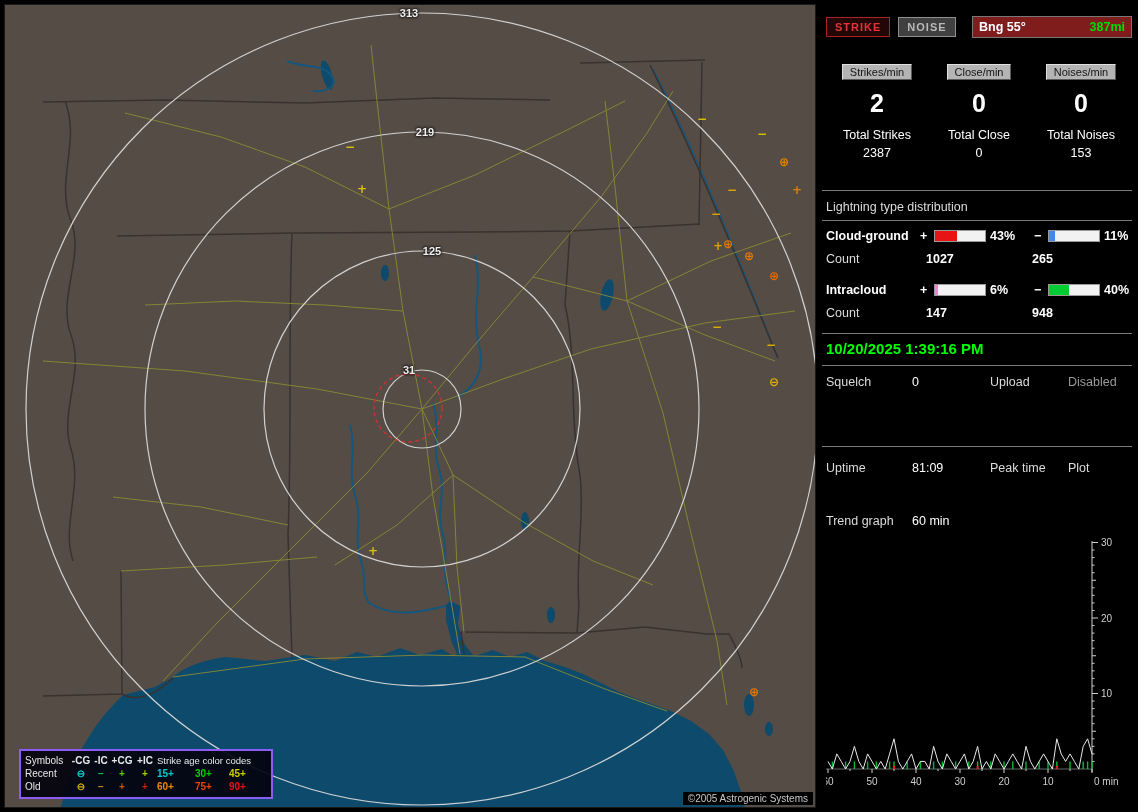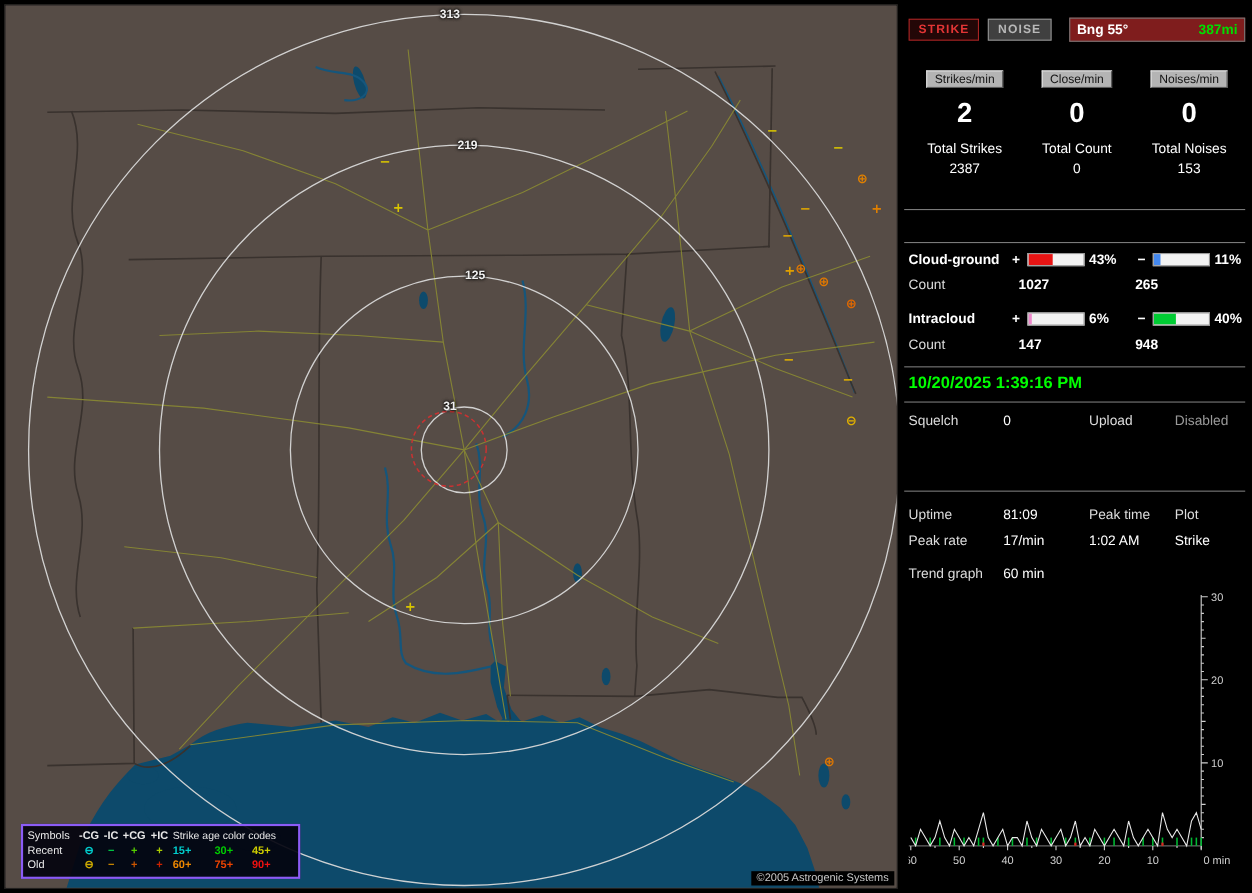--- a/index.html
+++ b/index.html
@@ -243,33 +243,34 @@
     <div class="s-sec stat-row" style="top:58px">
       <div class="stat-col">
         <span class="chip">Strikes/min</span>
         <div class="big">2</div>
         <div class="tlabel">Total Strikes</div>
         <div class="tvalue">2387</div>
       </div>
       <div class="stat-col">
         <span class="chip">Close/min</span>
         <div class="big">0</div>
-        <div class="tlabel">Total Count</div>
+        <div class="tlabel">Total Close</div>
         <div class="tvalue">0</div>
       </div>
       <div class="stat-col">
         <span class="chip">Noises/min</span>
         <div class="big">0</div>
         <div class="tlabel">Total Noises</div>
         <div class="tvalue">153</div>
       </div>
     </div>
 
     <div class="sep" style="top:186px"></div>
 
+    <div class="s-sec sec-title" style="top:196px">Lightning type distribution</div>
     <div class="sep" style="top:216px"></div>
 
     <div class="s-sec dist-grid" style="top:224px">
       <span class="dlabel">Cloud-ground</span>
       <span class="sign">+</span>
       <span class="bar">
           <span class="fill red" style="width: 43%;"></span>
         </span>
       <span class="pct">43%</span>
       <span class="sign">−</span>
@@ -316,26 +317,20 @@
       <span class="val val-dim">Disabled</span>
     </div>
 
     <div class="sep" style="top:442px"></div>
 
     <div class="s-sec kv-grid" style="top:457px">
       <span class="lbl">Uptime</span>
       <span class="val">81:09</span>
       <span class="lbl">Peak time</span>
       <span class="lbl">Plot</span>
-    </div>
-    <div class="s-sec kv-grid" style="top:480px">
-      <span class="lbl">Peak rate</span>
-      <span class="val">17/min</span>
-      <span class="val">1:02 AM</span>
-      <span class="val">Strike</span>
     </div>
 
     <div class="s-sec kv-grid" style="top:510px">
       <span class="lbl">Trend graph</span>
       <span class="val">60 min</span>
       <span></span>
         <span></span>
     </div>
 
     <div class="s-sec" style="top:533px;height:262px">

